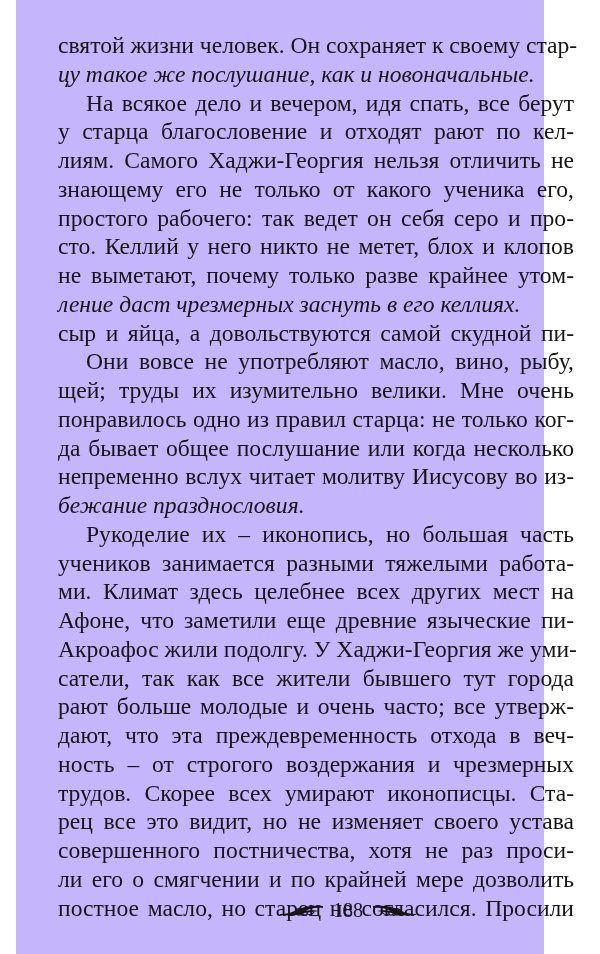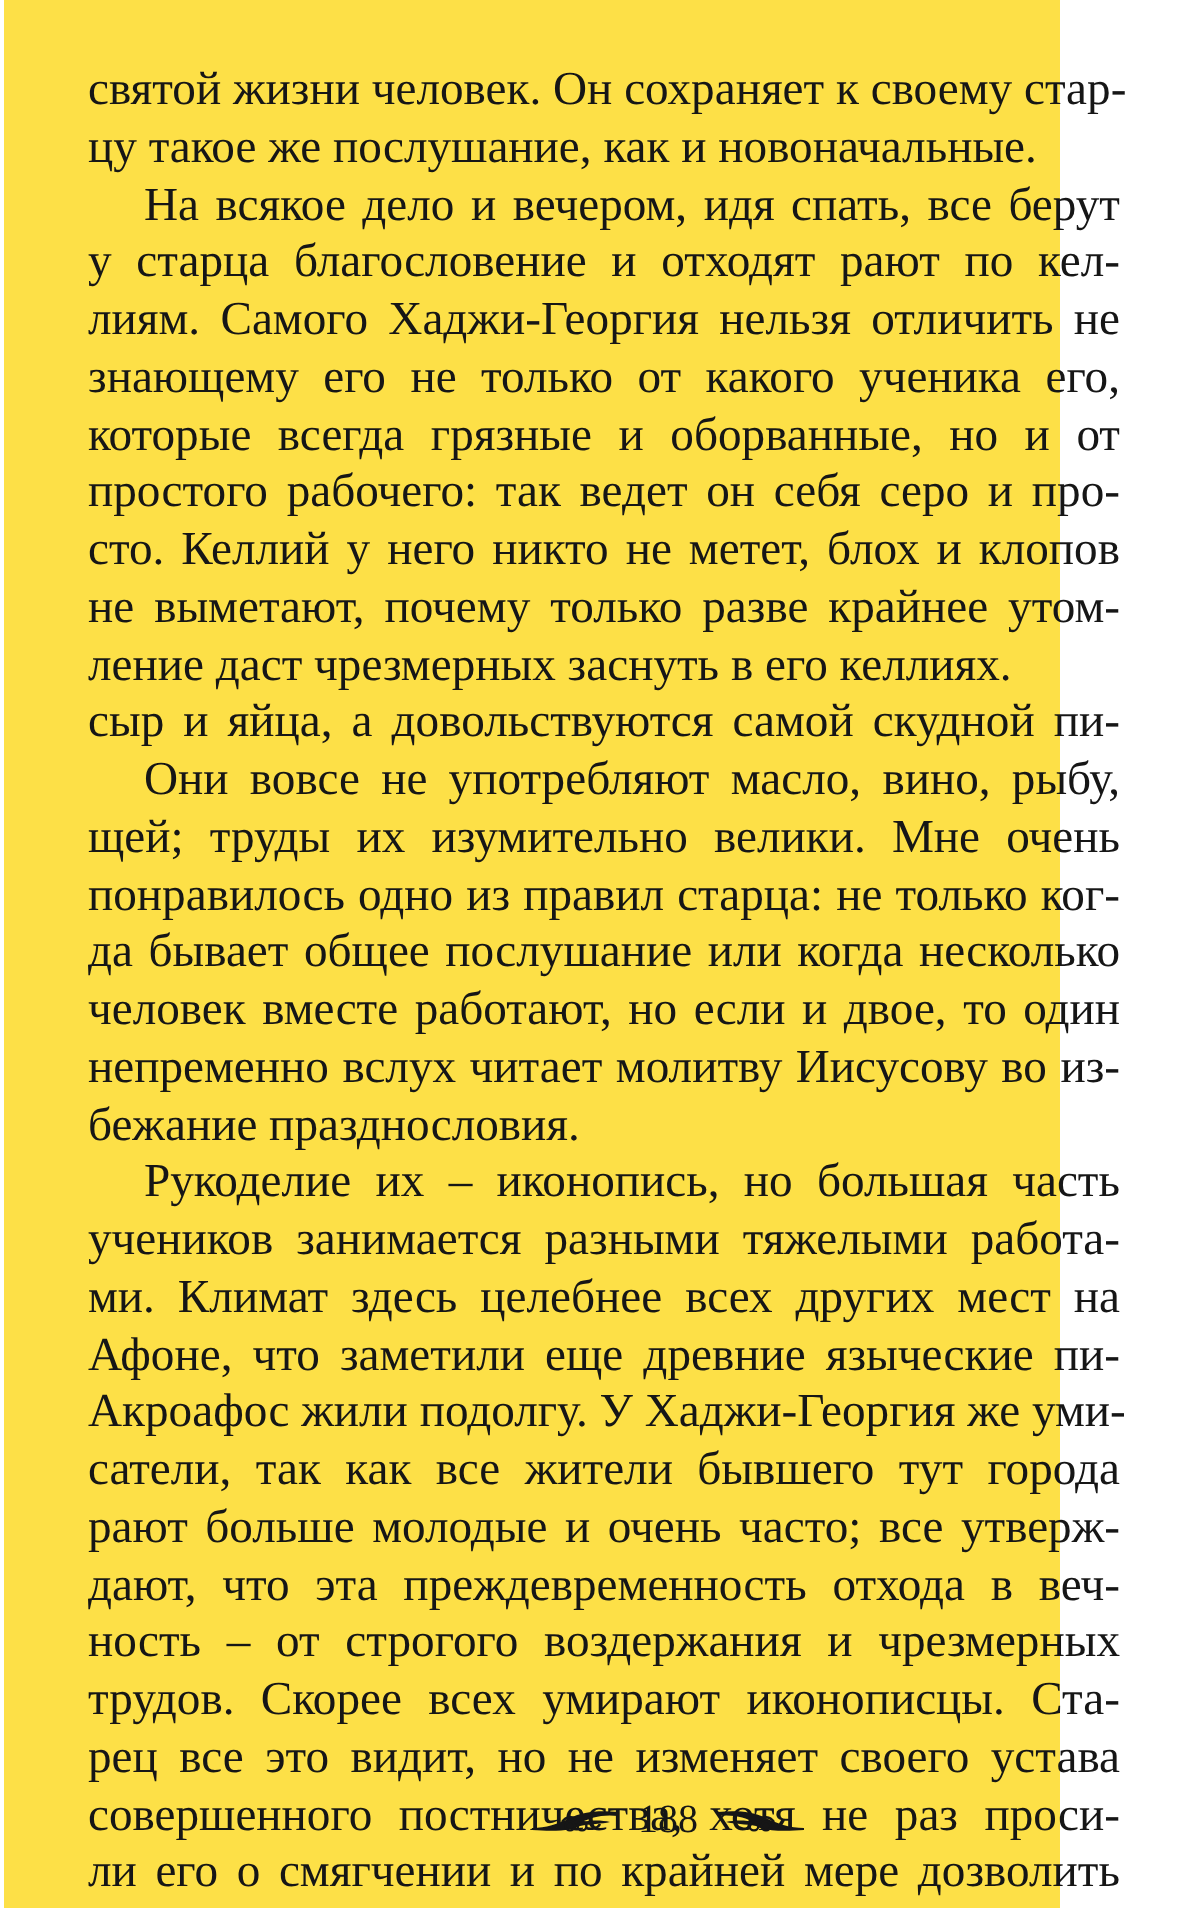--- a/index.html
+++ b/index.html
@@ -8,44 +8,45 @@
     background: #ffffff;
   }
   body {
     width: 600px;
     height: 954px;
     position: relative;
     overflow: hidden;
   }
   .page {
     position: absolute;
-    left: 2px; top: 0;
+    left: 16px; top: 0;
     width: 528px;
     height: 954px;
-    background: #fde047;
+    background: #c4b5fd;
   }
   .text-block {
     position: absolute;
     left: 42px;
     top: 31px;
     width: 516px;
     font-family: "Liberation Serif", "DejaVu Serif", serif;
     font-size: 23.6px;
     line-height: 28.75px;
     color: #161616;
   }
   .line {
     display: block;
     height: 28.75px;
     white-space: nowrap;
     text-align: justify;
     text-align-last: justify;
   }
   .line.last {
     text-align-last: left;
+    font-style: italic;
   }
   .line.indent {
     padding-left: 28px;
   }
   .folio {
     position: absolute;
     left: 0;
     top: 896px;
     width: 600px;
     height: 28px;
@@ -74,34 +75,32 @@
     <div>
       <span class="line">святой жизни человек. Он сохраняет к своему стар-</span>
       <span class="line last">цу такое же послушание, как и новоначальные.</span>
     </div>
 
     <div>
       <span class="line indent">На всякое дело и вечером, идя спать, все берут</span>
       <span class="line">у старца благословение и отходят рают по кел-</span>
       <span class="line">лиям. Самого Хаджи-Георгия нельзя отличить не</span>
       <span class="line">знающему его не только от какого ученика его,</span>
-      <span class="line">которые всегда грязные и оборванные, но и от</span>
       <span class="line">простого рабочего: так ведет он себя серо и про-</span>
       <span class="line">сто. Келлий у него никто не метет, блох и клопов</span>
       <span class="line">не выметают, почему только разве крайнее утом-</span>
       <span class="line last">ление даст чрезмерных заснуть в его келлиях.</span>
     </div>
 
     <div>
       <span class="line">сыр и яйца, а довольствуются самой скудной пи-</span>
       <span class="line indent">Они вовсе не употребляют масло, вино, рыбу,</span>
       <span class="line">щей; труды их изумительно велики. Мне очень</span>
       <span class="line">понравилось одно из правил старца: не только ког-</span>
       <span class="line">да бывает общее послушание или когда несколько</span>
-      <span class="line">человек вместе работают, но если и двое, то один</span>
       <span class="line">непременно вслух читает молитву Иисусову во из-</span>
       <span class="line last">бежание празднословия.</span>
     </div>
 
     <div>
       <span class="line indent">Рукоделие их – иконопись, но большая часть</span>
       <span class="line">учеников занимается разными тяжелыми работа-</span>
       <span class="line">ми. Климат здесь целебнее всех других мест на</span>
       <span class="line">Афоне, что заметили еще древние языческие пи-</span>
       <span class="line">Акроафос жили подолгу. У Хаджи-Георгия же уми-</span>

